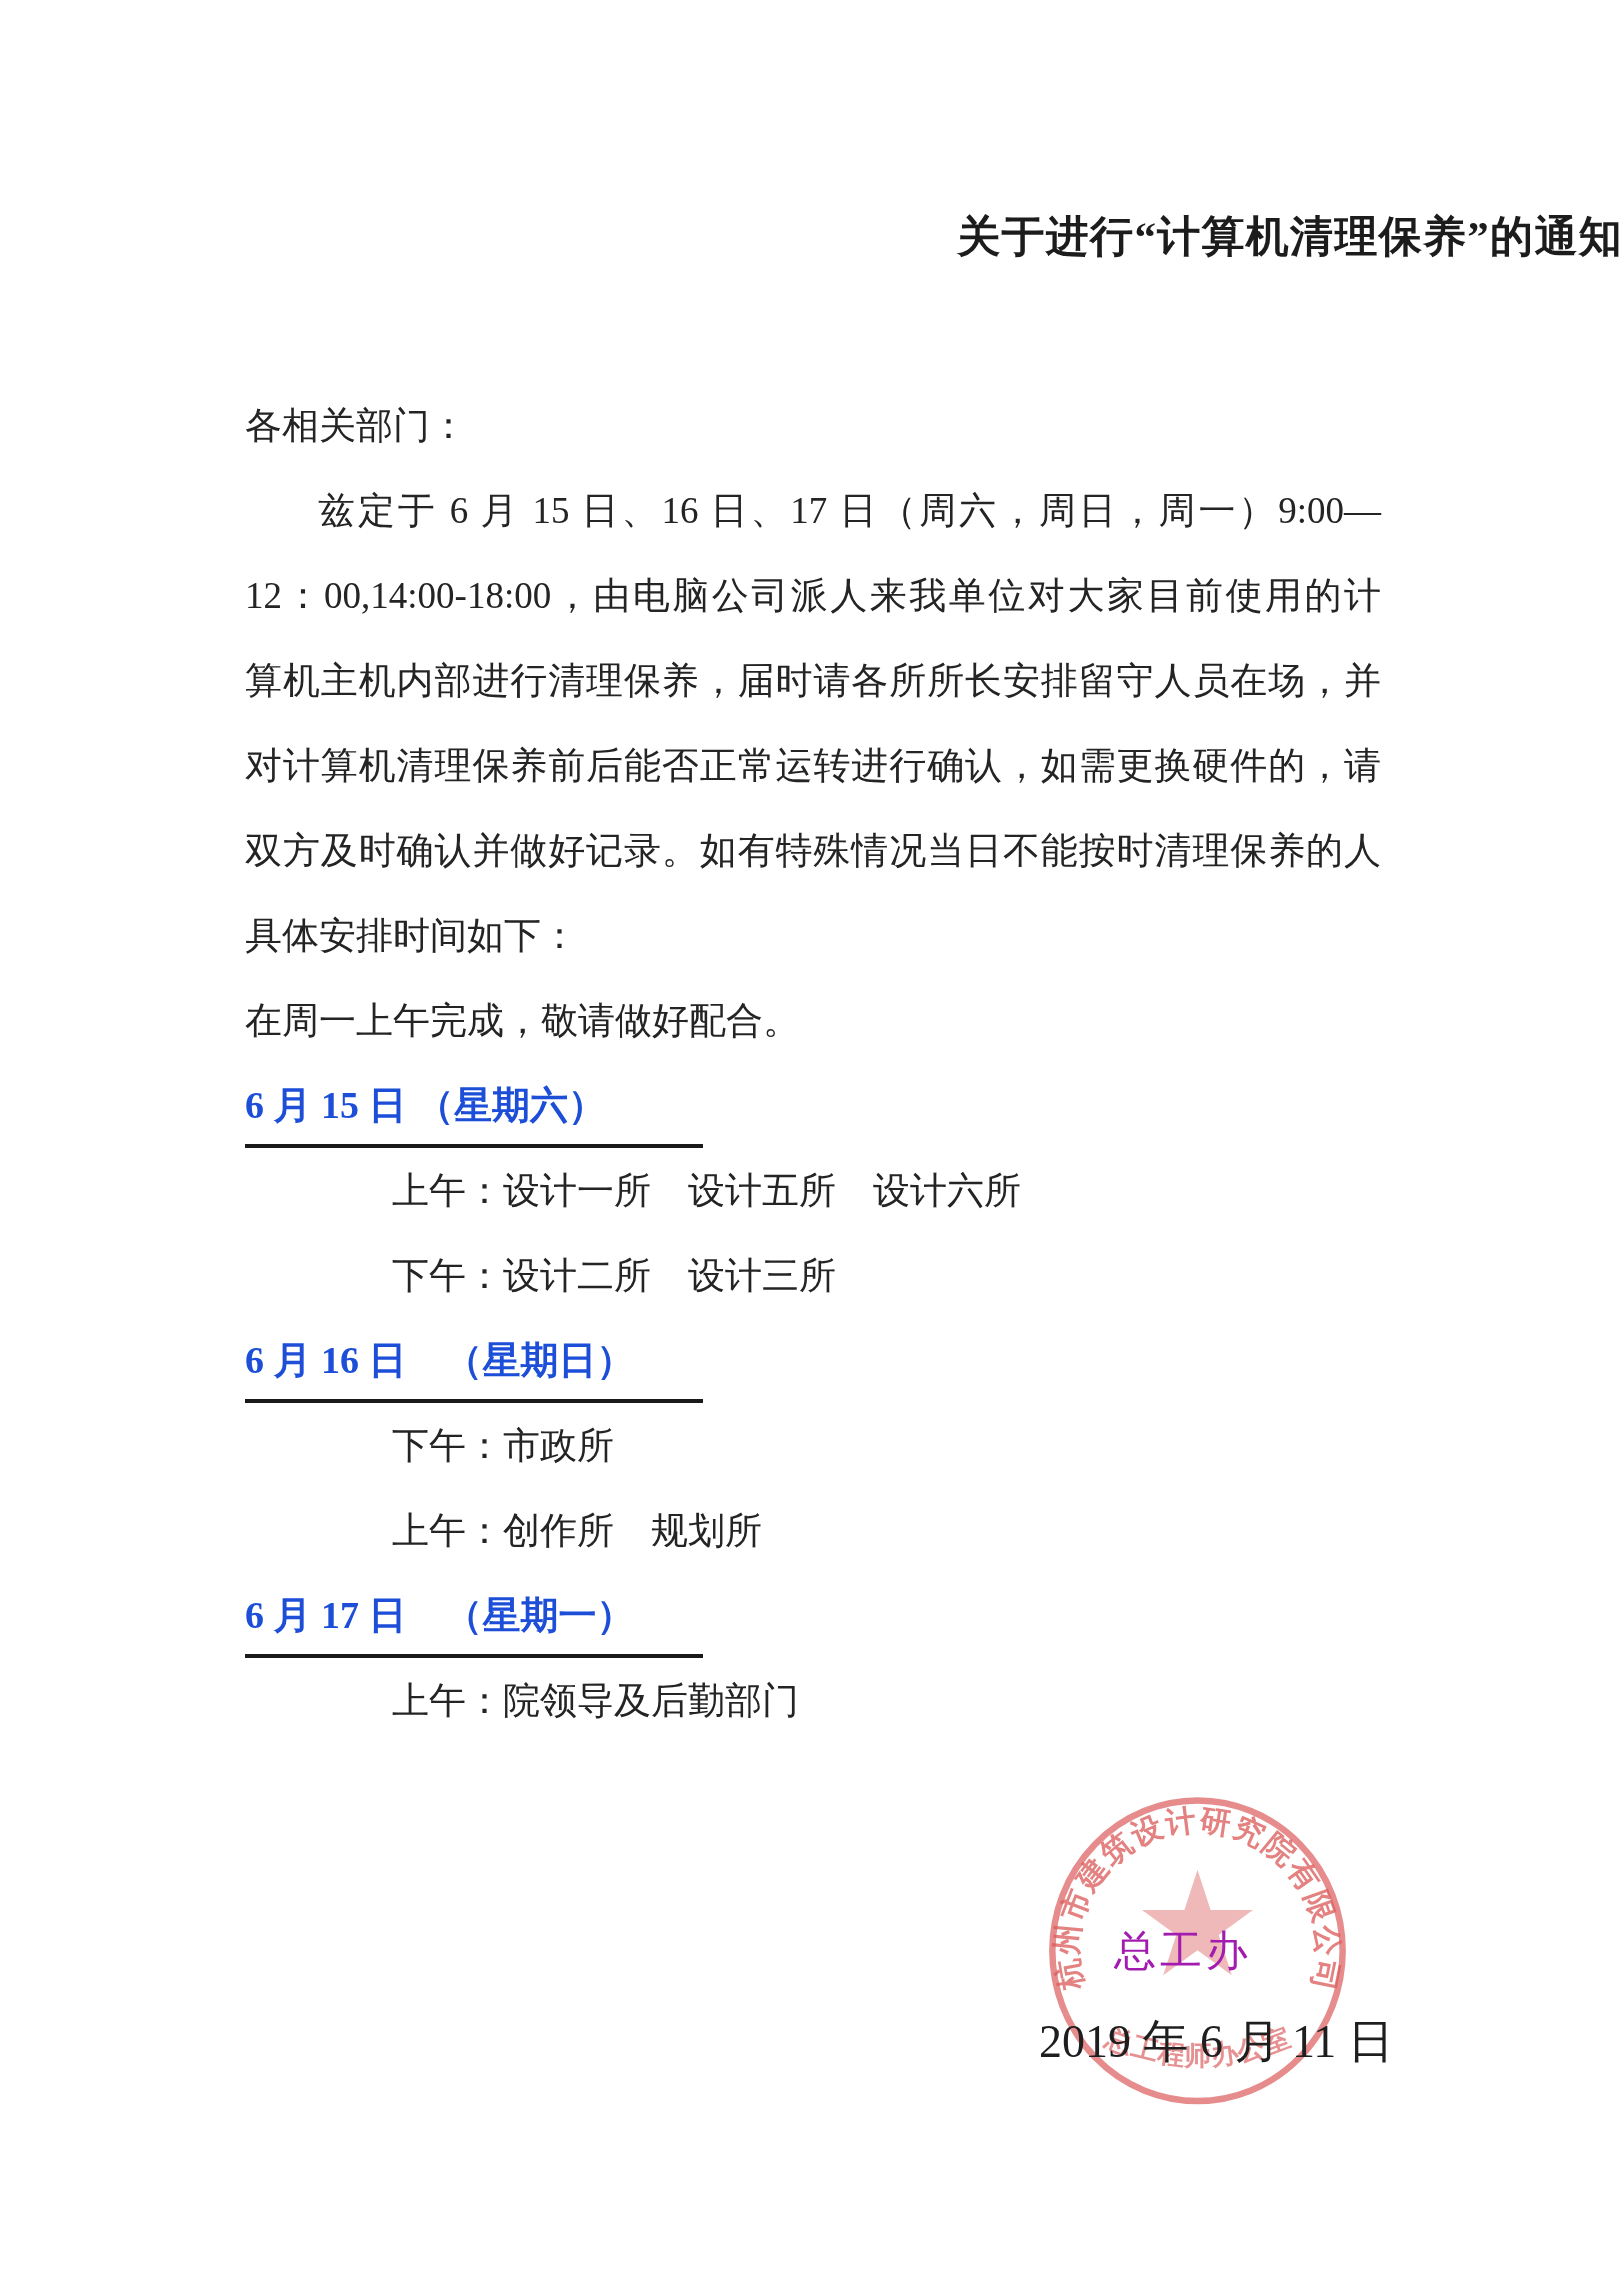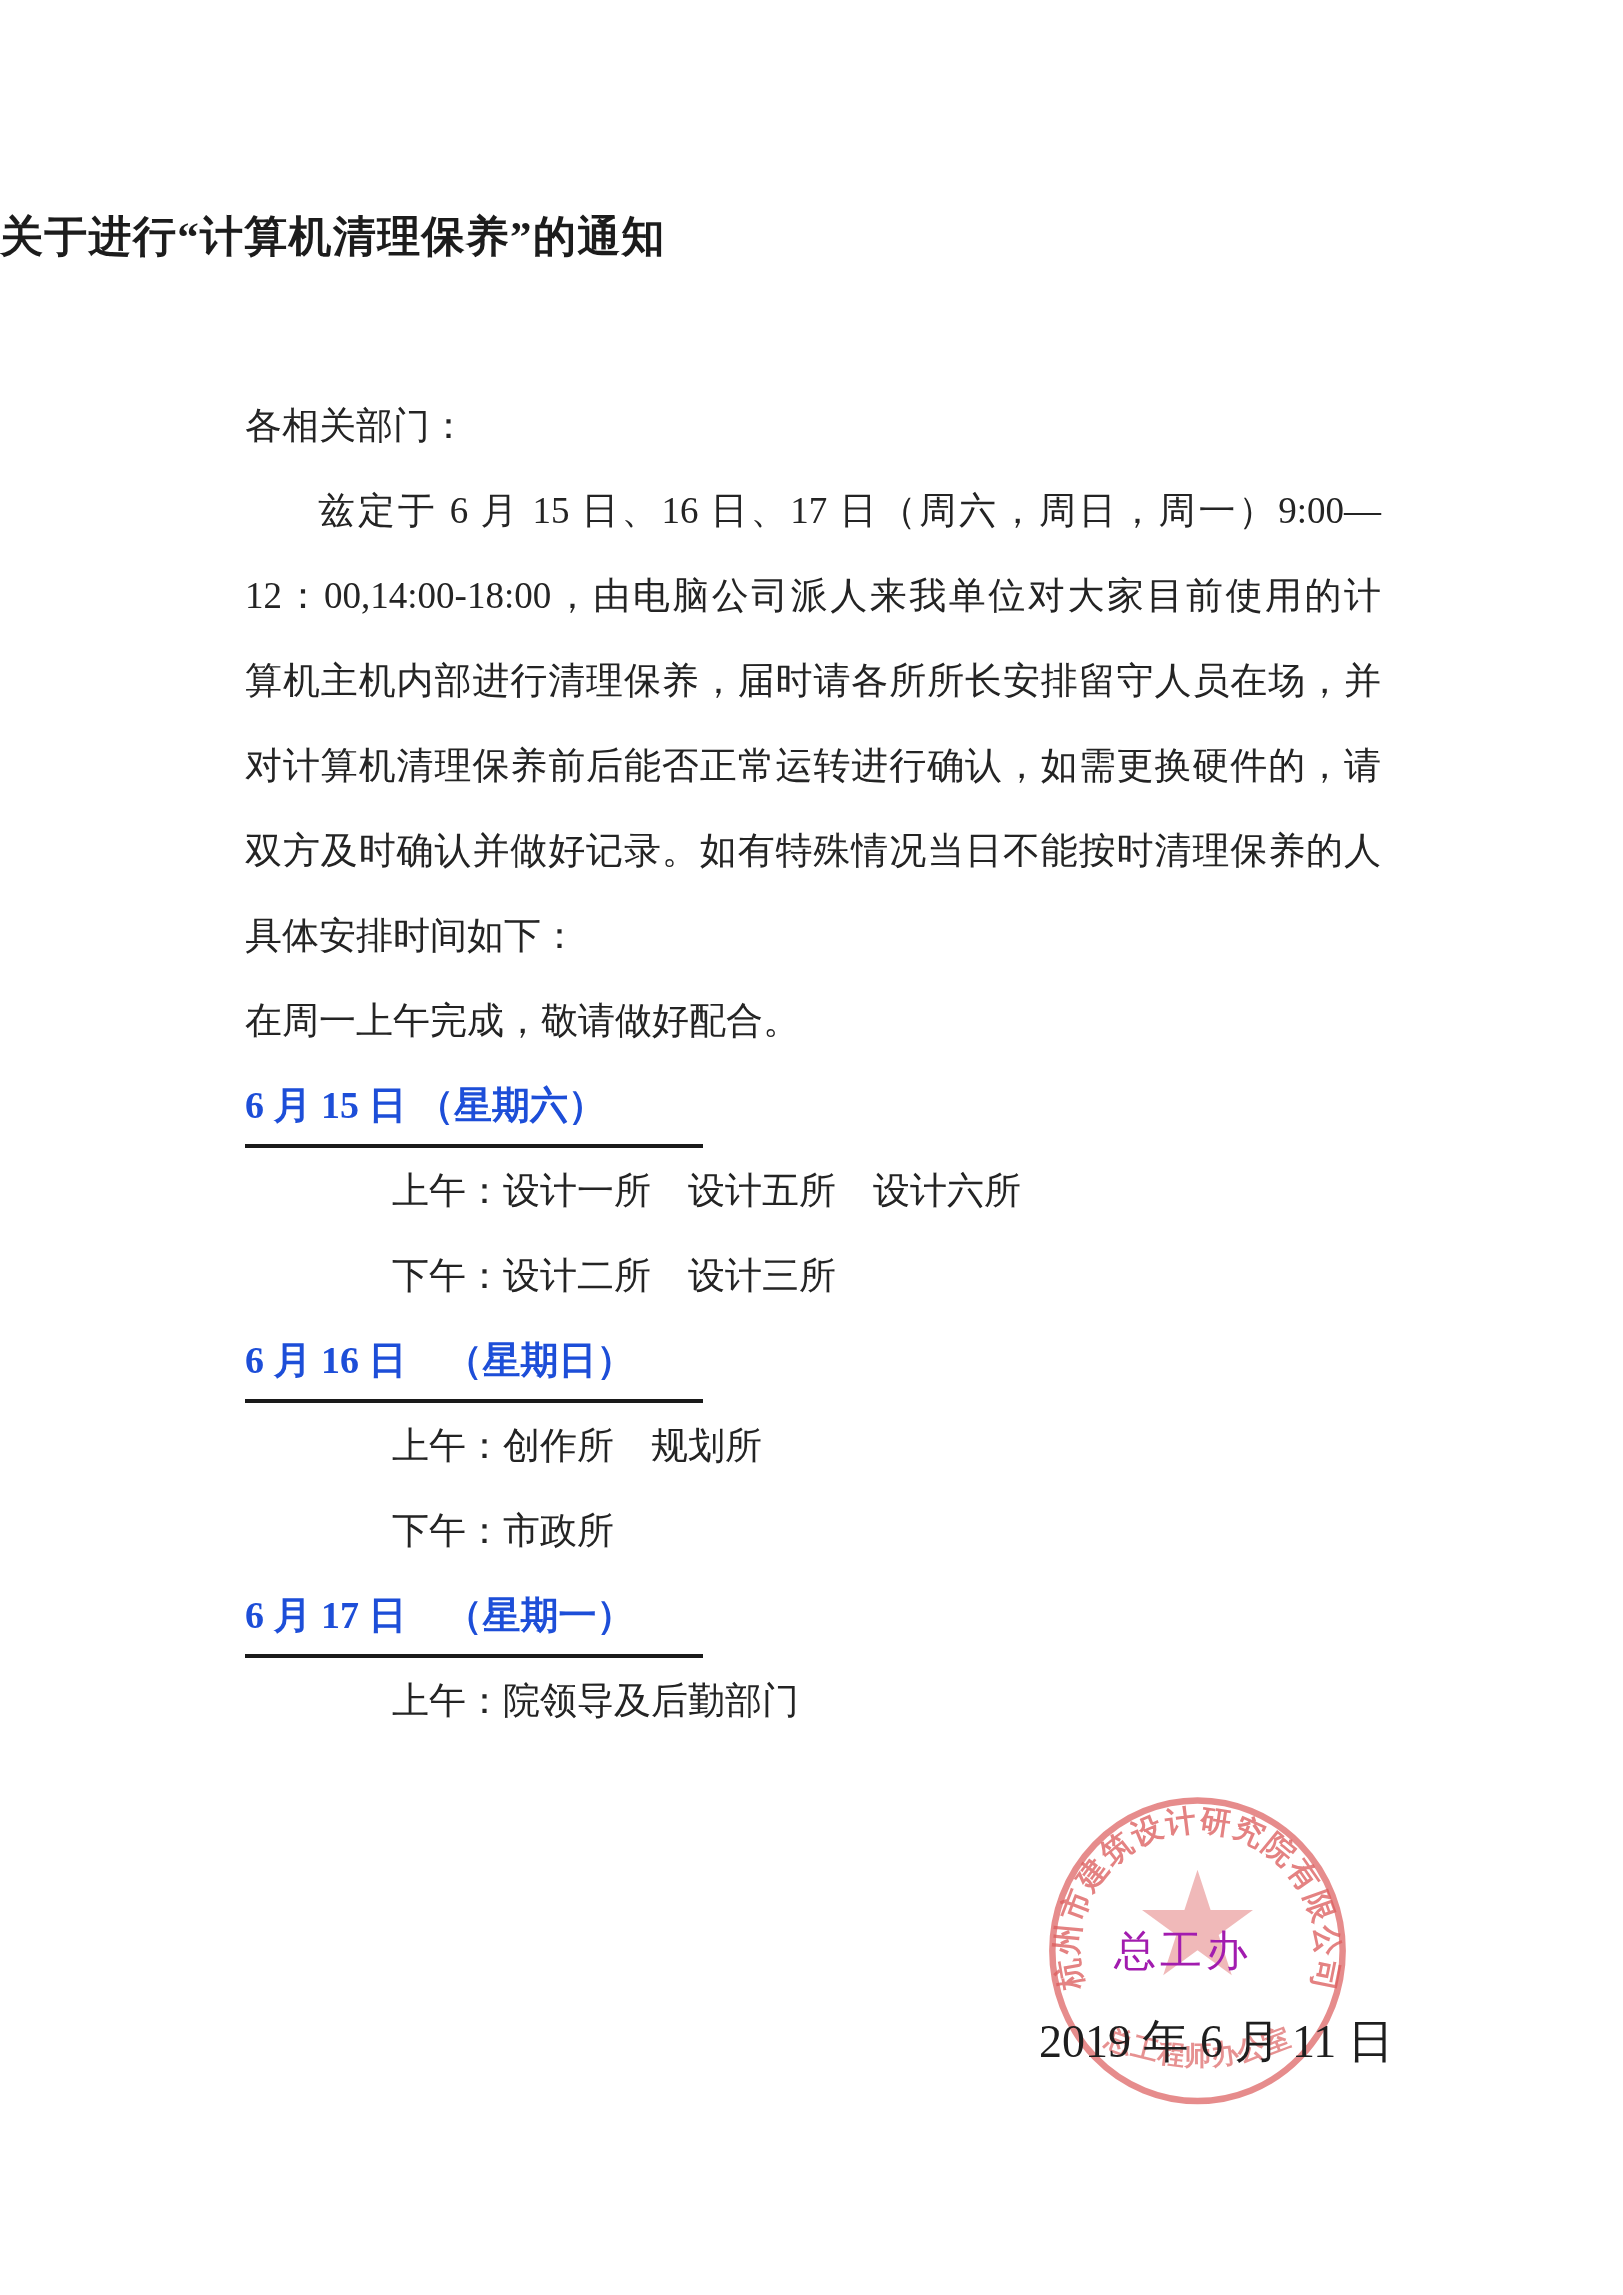--- a/index.html
+++ b/index.html
@@ -7,21 +7,21 @@
     width:1623px;height:2295px;
     background:#ffffff;
     position:relative;
     font-family:"Liberation Serif","DejaVu Serif",serif;
     color:#222;
     overflow:hidden;
   }
   .page{position:absolute;inset:0;background:#fff;}
   .title{
     position:absolute;top:208px;left:0;width:1623px;
-    text-align:left;
+    text-align:right;
     font-size:43px;font-weight:bold;color:#1c1c1c;
     letter-spacing:1.3px;
   }
   .content{
     position:absolute;left:245px;top:383px;width:1136px;
     font-size:37px;color:#242424;font-family:Liberation Serif, serif;
   }
   .line{
     height:85px;line-height:85px;
     white-space:normal;
@@ -83,22 +83,22 @@
 
     <div class="sec-heading">
       <span class="hd">6 月 15 日 （星期六）</span>
     </div>
     <div class="line sched">上午：设计一所　设计五所　设计六所</div>
     <div class="line sched">下午：设计二所　设计三所</div>
 
     <div class="sec-heading">
       <span class="hd">6 月 16 日　（星期日）</span>
     </div>
+    <div class="line sched">下午：市政所</div>
     <div class="line sched">上午：创作所　规划所</div>
-    <div class="line sched">下午：市政所</div>
 
     <div class="sec-heading">
       <span class="hd">6 月 17 日　（星期一）</span>
     </div>
     <div class="line sched">上午：院领导及后勤部门</div>
   </div>
 
   <div class="stamp">
     <svg viewBox="0 0 480 500">
       <defs>

